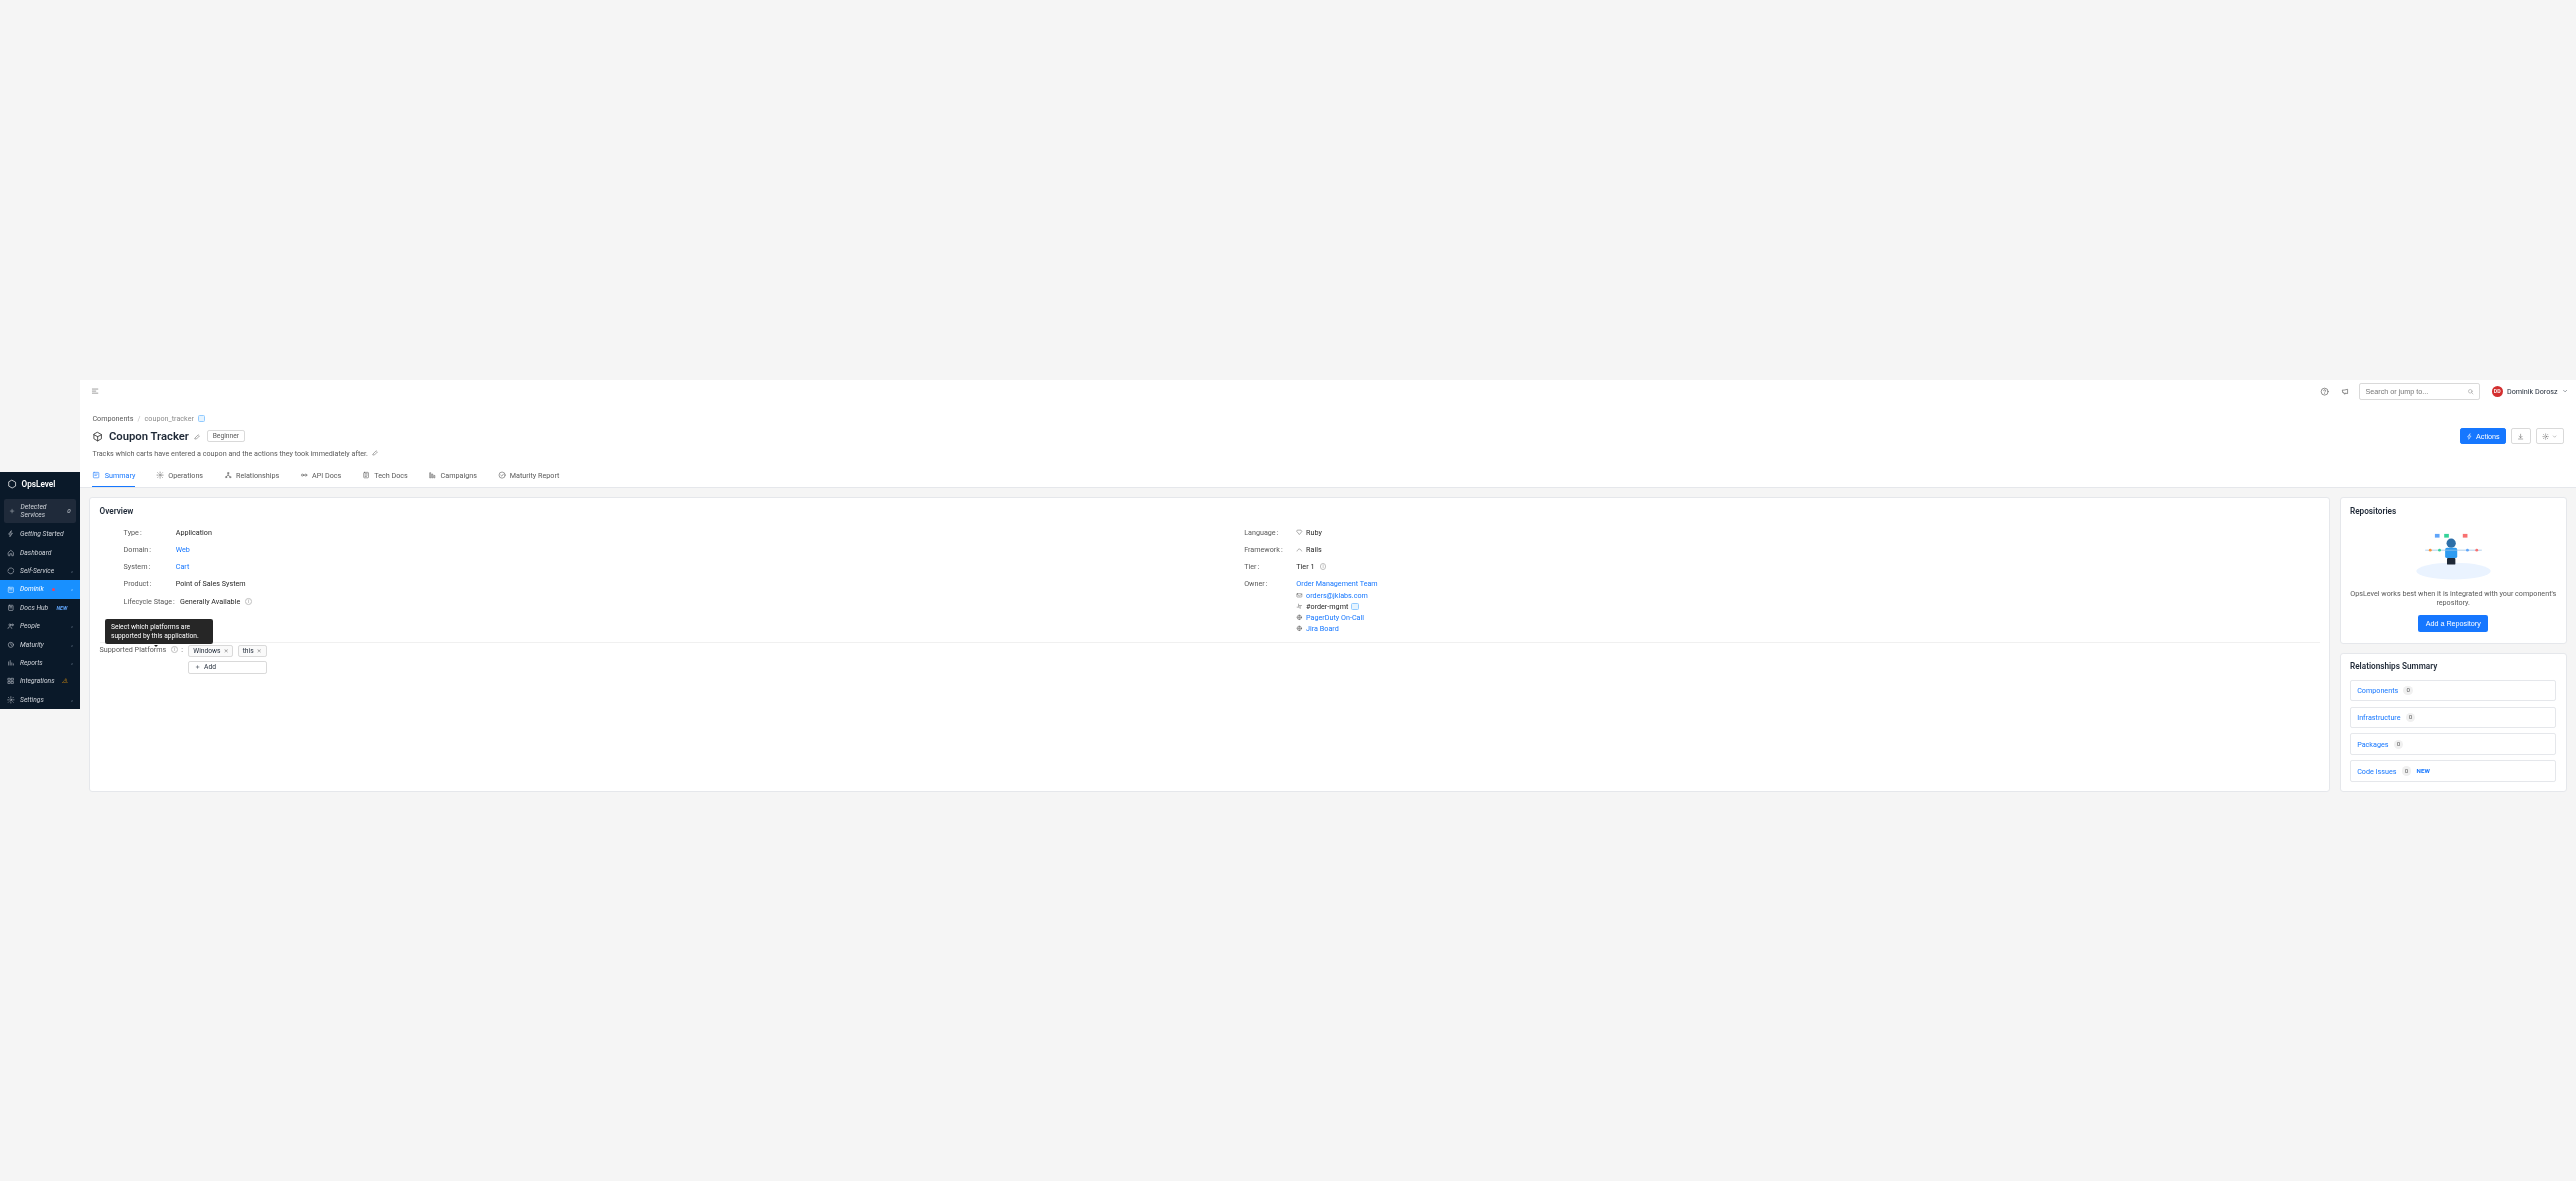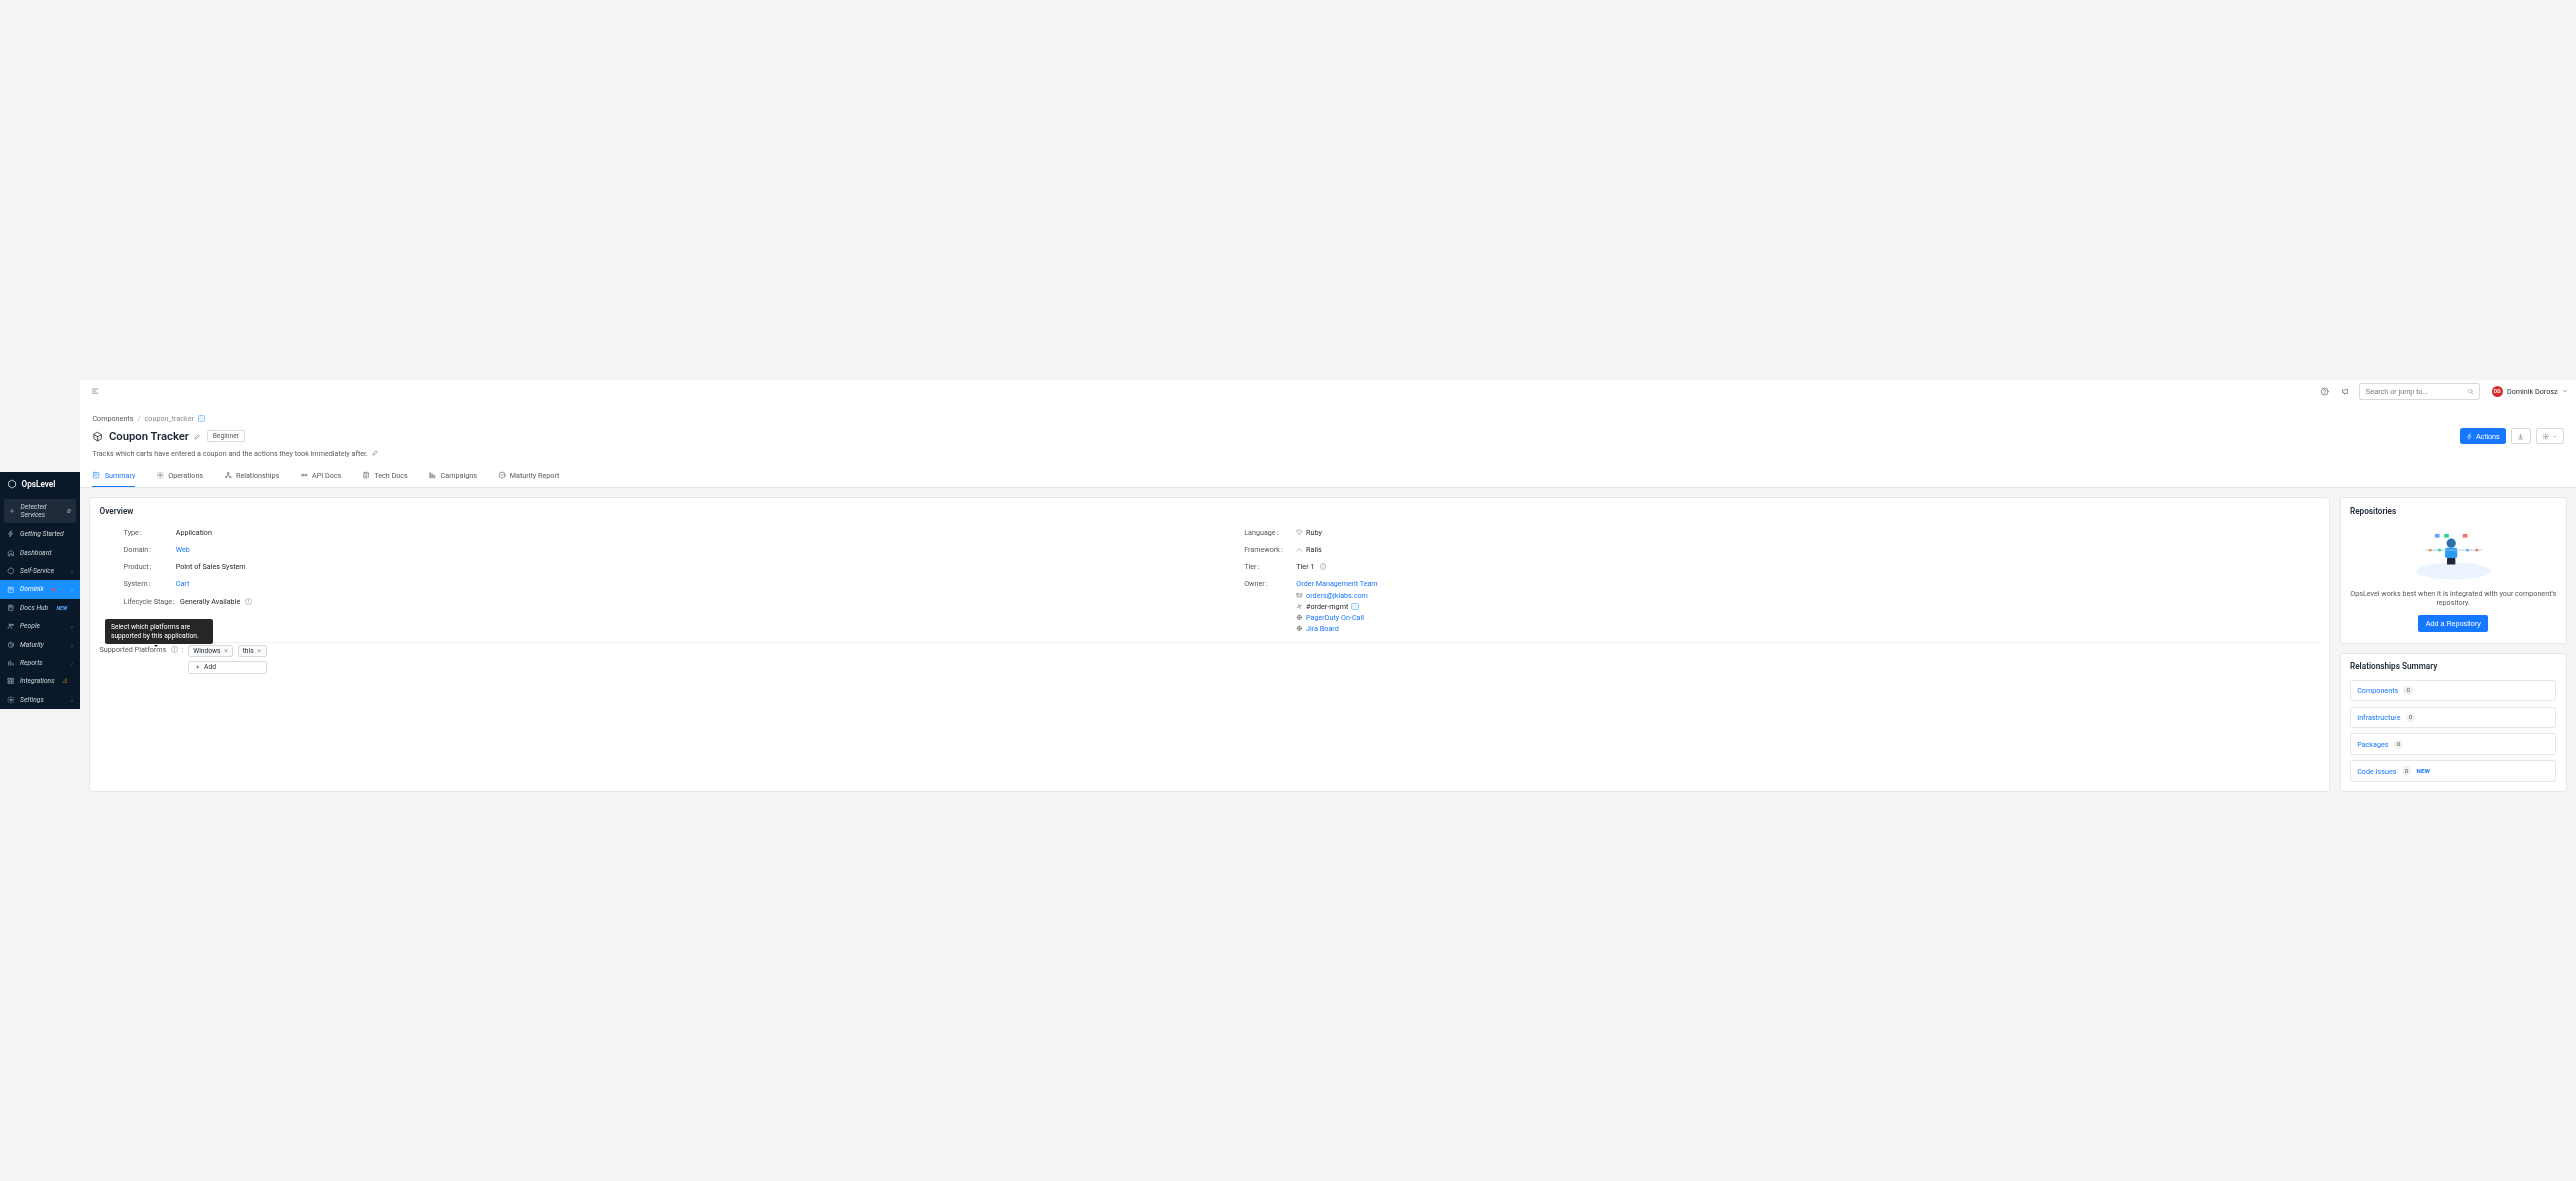--- a/index.html
+++ b/index.html
@@ -372,28 +372,28 @@
                   <span class="k">Type</span>
                   <span class="v">Application</span>
                 </div>
               <div class="kv">
                   <span class="k">Domain</span>
                   <span class="v">
                     <a href="#" class="link">Web</a>
                   </span>
                 </div>
               <div class="kv">
-                  <span class="k">Product</span>
-                  <span class="v">Point of Sales System</span>
-                </div>
-              <div class="kv">
                   <span class="k">System</span>
                   <span class="v">
                     <a href="#" class="link">Cart</a>
                   </span>
+                </div>
+              <div class="kv">
+                  <span class="k">Product</span>
+                  <span class="v">Point of Sales System</span>
                 </div>
               <div class="kv">
                   <span class="k">Lifecycle Stage</span>
                   <span class="v inline">
                     <span>Generally Available</span>
                     <span class="info-icon">i</span>
                   </span>
                 </div>
             </div>
 

